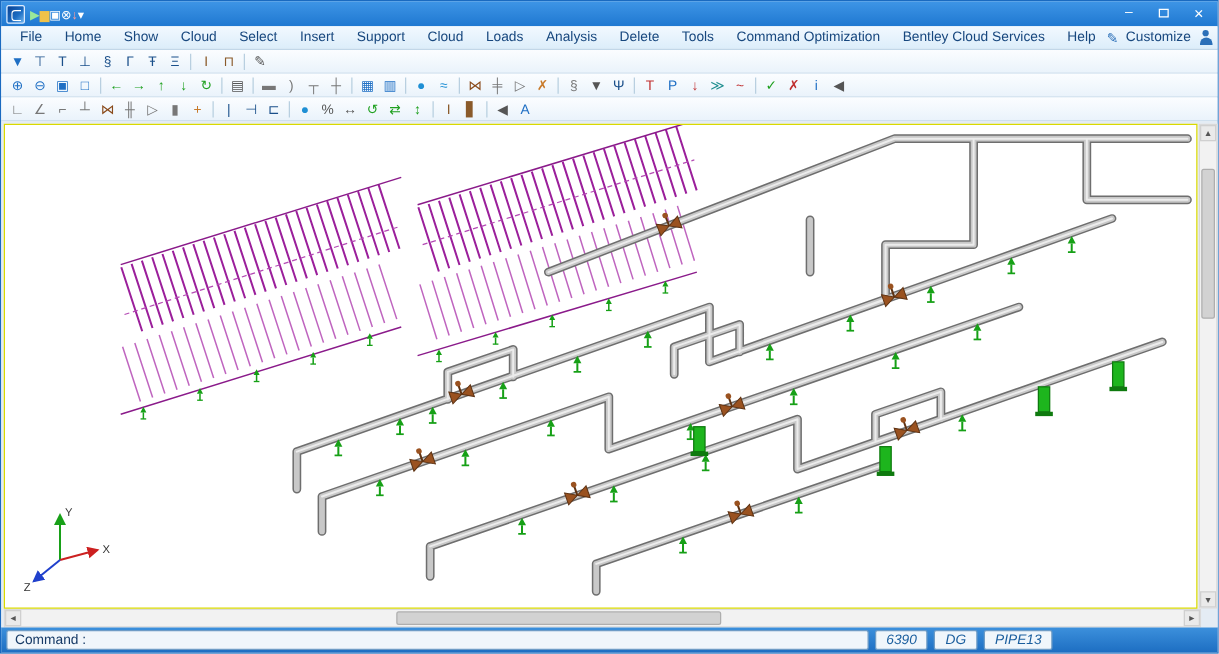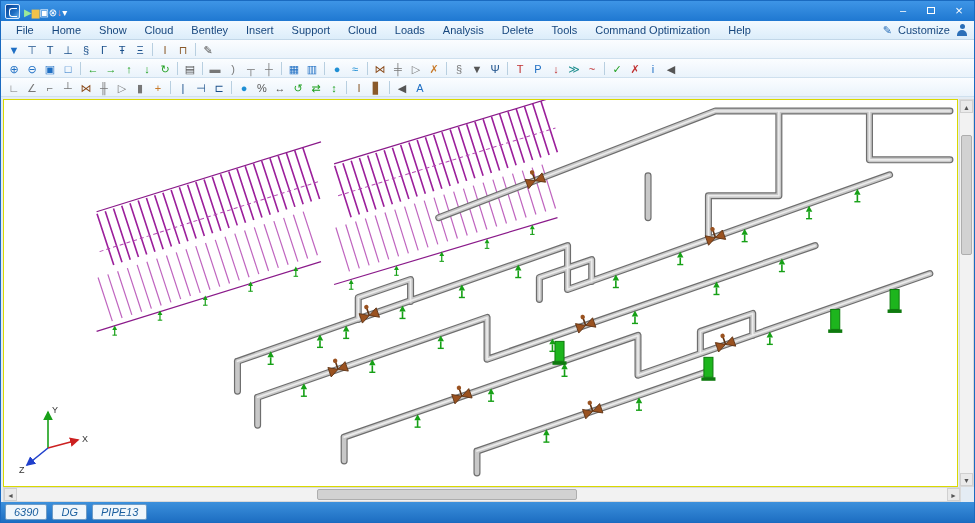--- a/index.html
+++ b/index.html
@@ -100,29 +100,30 @@
       <span class="win-btn close">×</span>
     </div>
   </div>
 
   <div class="menubar">
     <div class="menu-items" id="menu-items">
         <span class="menu-item">File</span>
         <span class="menu-item">Home</span>
         <span class="menu-item">Show</span>
         <span class="menu-item">Cloud</span>
-        <span class="menu-item">Bentley</span>
+        <span class="menu-item">Select</span>
         <span class="menu-item">Insert</span>
         <span class="menu-item">Support</span>
         <span class="menu-item">Cloud</span>
         <span class="menu-item">Loads</span>
         <span class="menu-item">Analysis</span>
         <span class="menu-item">Delete</span>
         <span class="menu-item">Tools</span>
         <span class="menu-item">Command Optimization</span>
+        <span class="menu-item">Bentley Cloud Services</span>
         <span class="menu-item">Help</span>
       </div>
     <div class="menu-right">
       <span class="mi-glyph">✎</span>
       <span>Customize</span>
       <span class="person"></span>
     </div>
   </div>
 
   <div class="toolbar" id="tb1">
@@ -345,20 +346,21 @@
       <div class="sbtn">◄</div>
       <div class="track">
         <div class="thumb"></div>
       </div>
       <div class="sbtn">►</div>
     </div>
     <div class="sb-corner"></div>
   </div>
 
   <div class="statusbar">
+    <div class="command-field">Command :</div>
     <div id="status-fields" style="display:flex;gap:5px;font-style:italic;">
         <span class="status-box">6390</span>
         <span class="status-box">DG</span>
         <span class="status-box">PIPE13</span>
       </div>
     <div class="status-tail"></div>
   </div>
 
 </div>
 

